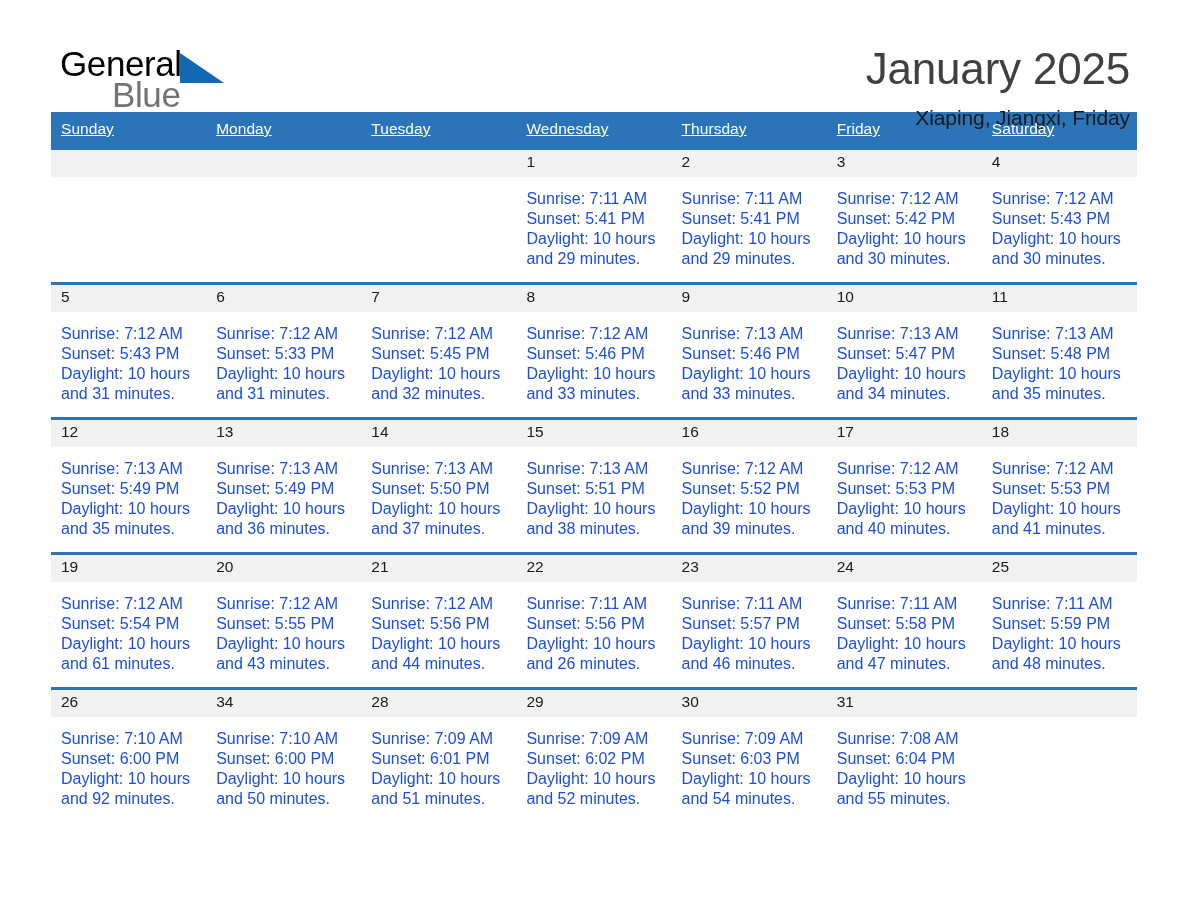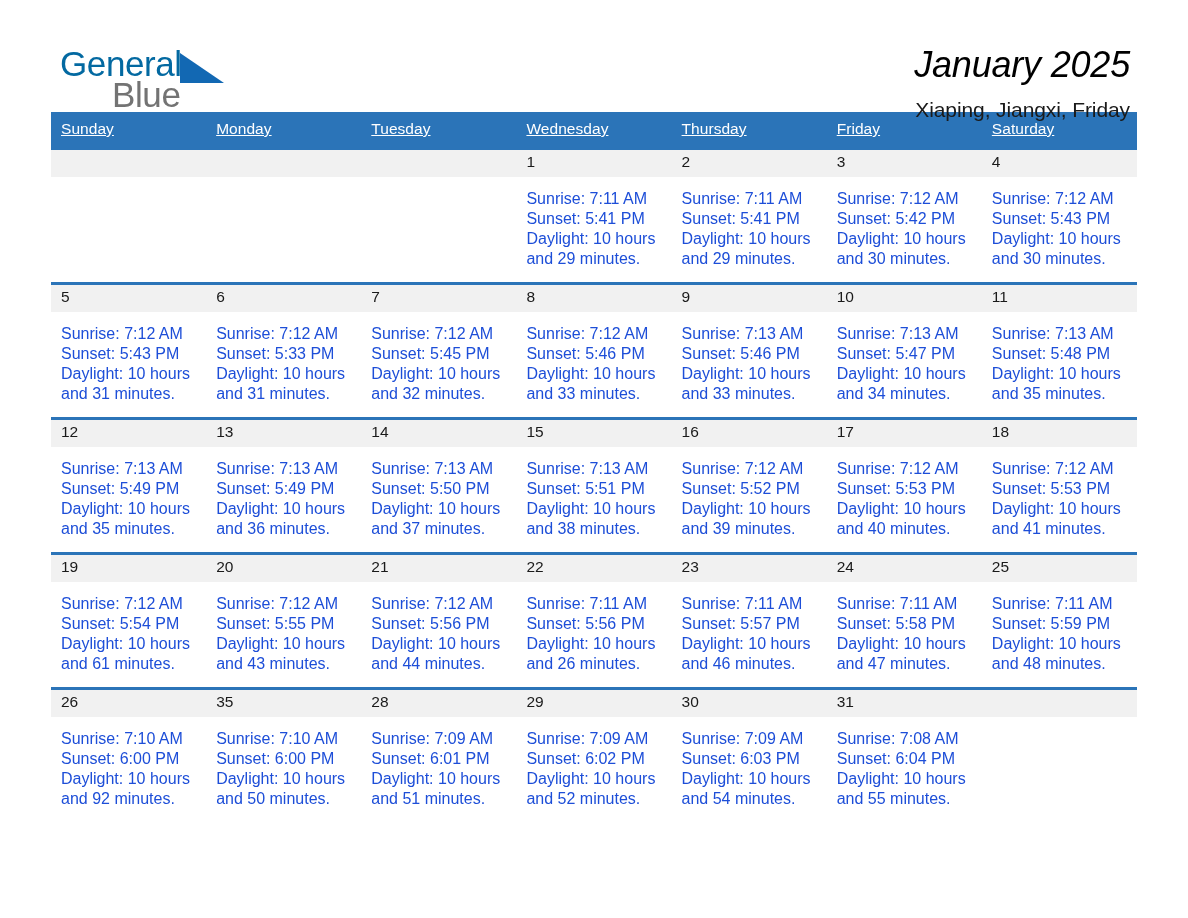--- a/index.html
+++ b/index.html
@@ -26,47 +26,46 @@
     height: 112px;
   }
   .logo { position: relative; width: 260px; padding-left: 9px; }
   .logo-row1 {
     display: flex;
     align-items: flex-start;
     line-height: 1;
   }
   .logo-general {
     font-size: 35px;
-    color: #0369a1;
+    color: #000000;
     letter-spacing: -0.4px;
     font-family: "Liberation Sans", sans-serif;
   }
   .logo-tri {
     width: 44px; height: 30px;
     margin-left: -2px;
     margin-top: 7px;
     display: block;
   }
   .logo-blue {
     font-size: 35px;
     color: #737373;
     letter-spacing: -0.4px;
     line-height: 1;
     margin-top: -6px;
     margin-left: 52px;
     display: block;
   }
   .title-wrap { text-align: right; padding-right: 7px; }
   .cal-title {
-    font-size: 36px;
+    font-size: 44px;
     font-weight: normal;
-    color: #000000;
+    color: #404040;
     line-height: 1.05;
     letter-spacing: -0.2px;
-    font-style: italic;
   }
   .cal-subtitle {
     font-size: 21px;
     color: #1a1a1a;
     margin-top: 14px;
     letter-spacing: -0.1px;
   }
 
   
   .calendar { width: 1086px; }
@@ -395,21 +394,21 @@
             <td class="daycell">
               <div class="daynum-band">26</div>
               <div class="info">
                 <div>Sunrise: 7:10 AM</div>
                 <div>Sunset: 6:00 PM</div>
                 <div>Daylight: 10 hours</div>
                 <div>and 92 minutes.</div>
               </div>
             </td>
             <td class="daycell">
-              <div class="daynum-band">35</div>
+              <div class="daynum-band">34</div>
               <div class="info">
                 <div>Sunrise: 7:10 AM</div>
                 <div>Sunset: 6:00 PM</div>
                 <div>Daylight: 10 hours</div>
                 <div>and 50 minutes.</div>
               </div>
             </td>
             <td class="daycell">
               <div class="daynum-band">28</div>
               <div class="info">

